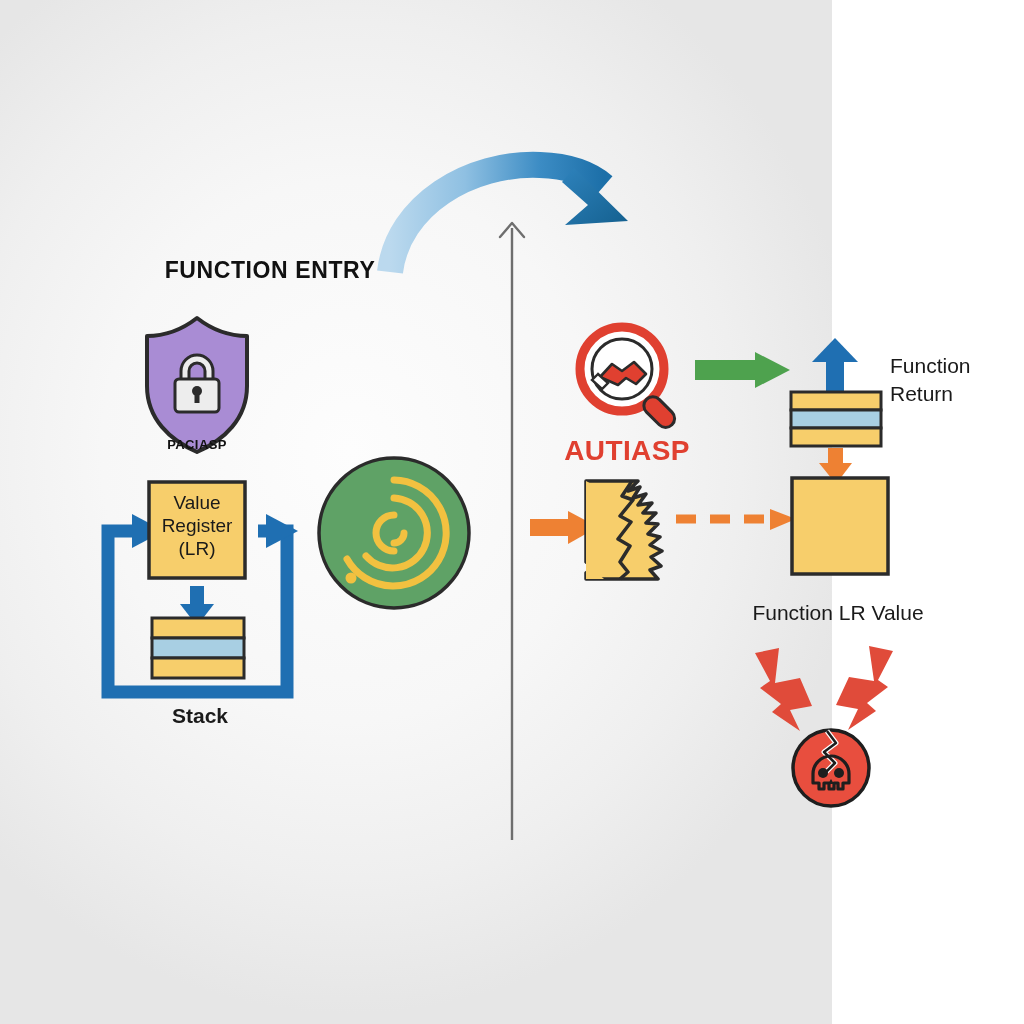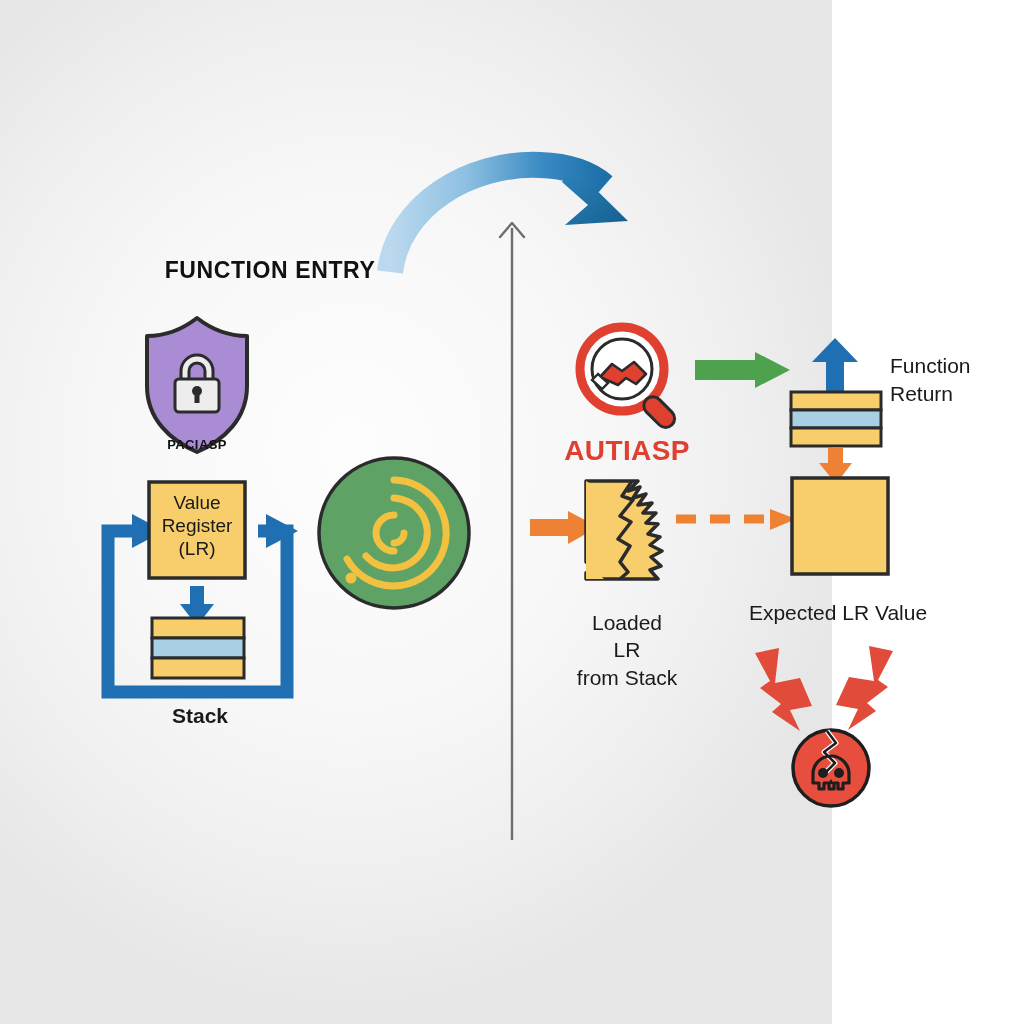--- a/index.html
+++ b/index.html
@@ -212,19 +212,16 @@
 Register
 (LR)</div>
 
   <div class="lbl body-txt center" style="left:200px; top:704px;font-weight:bold;">Stack</div>
 
   <div class="lbl sub center" style="left:627px; top:434px; color:#E04030; font-size:28px;">AUTIASP</div>
 
   <div class="lbl body-txt" style="left:890px; top:352px; line-height:1.35; white-space:pre-line;">Function
 Return</div>
 
-  <div class="lbl body-txt center" style="left:627px; top:609px; line-height:1.3; white-space:pre-line;">Loaded
-LR
-from Stack</div>
-
-  <div class="lbl body-txt center" style="left:838px; top:601px;">Expected LR Value</div>
+
+  <div class="lbl body-txt center" style="left:838px; top:601px;">Function LR Value</div>
 
 </div>
 
 </body></html>

